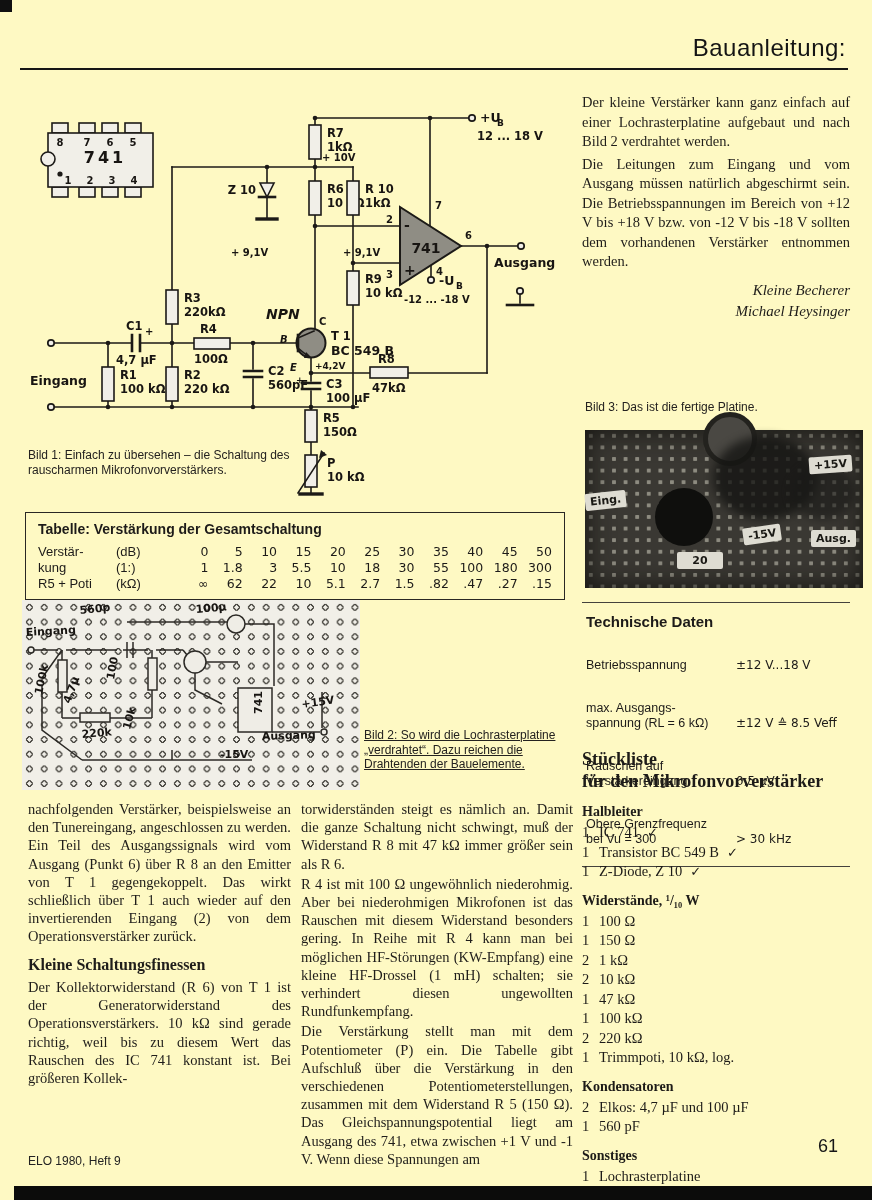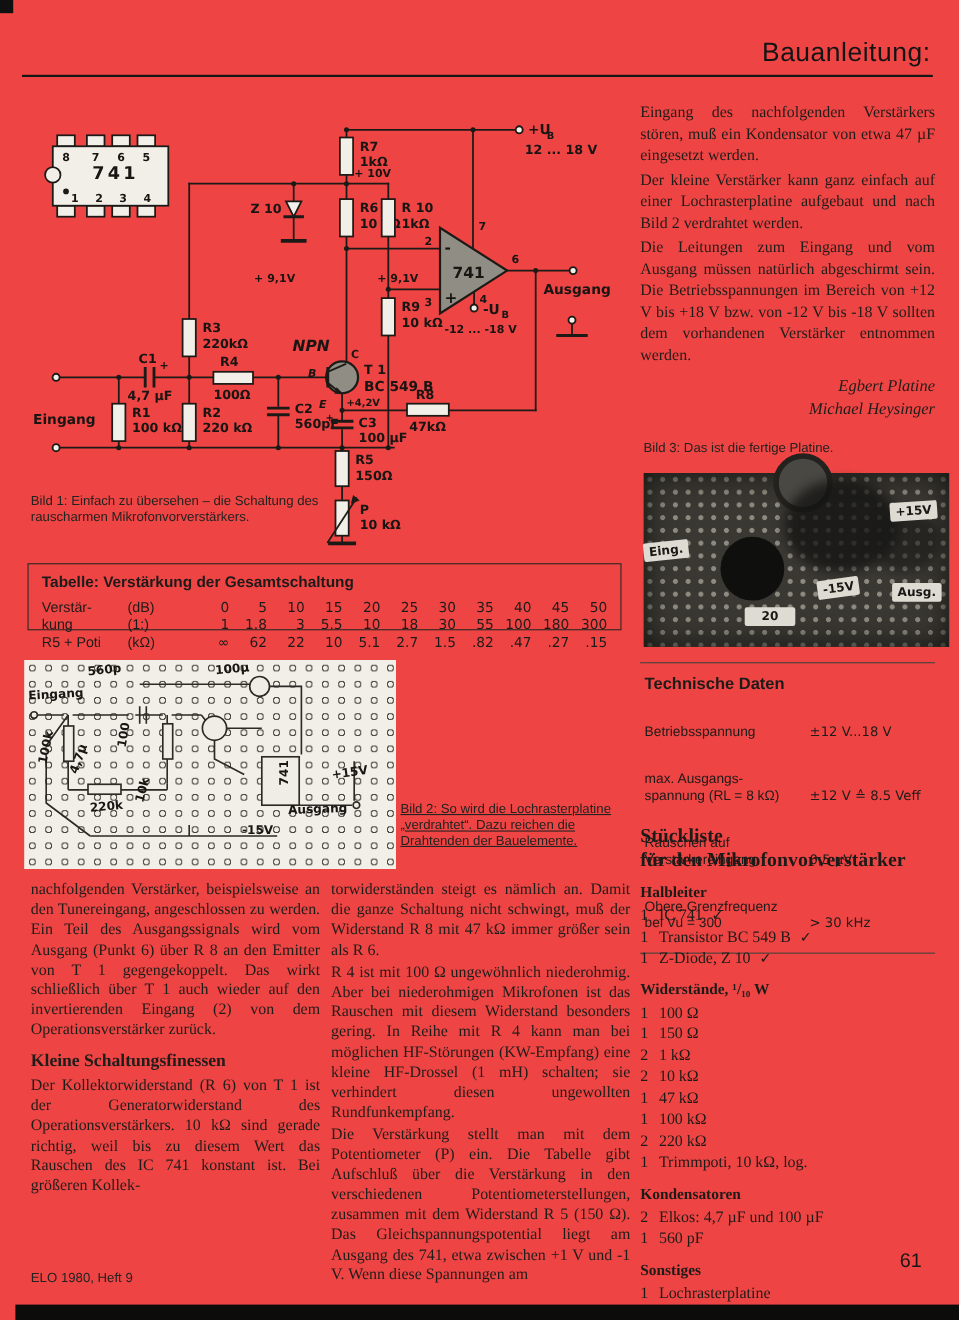--- a/index.html
+++ b/index.html
@@ -1,16 +1,16 @@
 <!DOCTYPE html>
 <html lang="de"><head>
 <meta charset="utf-8">
 <style>
   html,body{margin:0;padding:0;background:#777;}
-  .page{position:relative;width:872px;height:1200px;background:#ef4444;overflow:hidden;
+  .page{position:relative;width:872px;height:1200px;background:#fef9c3;overflow:hidden;
         font-family:"Liberation Sans",sans-serif;color:#1d1b19;}
   .abs{position:absolute;}
 
   
   .masthead{top:34px;left:20px;width:826px;text-align:right;font-size:24px;letter-spacing:.5px;color:#141414;}
   .head-rule{top:68px;left:20px;width:828px;height:2px;background:#161616;}
   .corner-mark{top:0;left:0;width:12px;height:12px;background:#101010;}
 
   
   .sch-wrap{top:95px;left:28px;width:540px;height:405px;}
@@ -25,21 +25,21 @@
   .t-sm{font-size:10px;}  .t-xs{font-size:9px;}
   .t-md{font-size:12.5px;} .t-lg{font-size:14px;} .t-xl{font-size:16px;}
   .t-it{font-style:italic;}
 
   .fig-caption{font-size:12px;line-height:1.22;color:#242220;}
   .cap1{top:448px;left:28px;width:270px;}
   .cap2{top:728px;left:364px;width:212px;text-decoration:underline;}
   .cap3{top:400px;left:585px;width:270px;}
 
   
-  .gain-box{top:512px;left:25px;width:540px;height:61px;border:1.5px solid #2a2824;box-sizing:border-box;padding:8px 12px 0 12px;}
+  .gain-box{top:512px;left:25px;width:540px;height:88px;border:1.5px solid #2a2824;box-sizing:border-box;padding:8px 12px 0 12px;}
   .gain-title{font-size:14px;font-weight:bold;margin-bottom:7px;}
   .gt-row{display:flex;font-size:13px;line-height:16px;}
   .gt-label{width:78px;}
   .gt-unit{width:58px;}
   .gt-val{flex:1;text-align:right;font-family:"DejaVu Sans",sans-serif;font-size:12.5px;}
 
   
   .board2{top:600px;left:22px;width:338px;height:190px;
     background-color:#f1efe8;
     background-image:radial-gradient(circle,rgba(241,239,232,0) 2px,#44423c 2.2px 3.1px,rgba(241,239,232,0) 3.3px);
@@ -396,25 +396,24 @@
         <text x="240" y="114" transform="rotate(-90 240 114)">741</text>
         <text x="280" y="108" transform="rotate(-8 280 108)">+15V</text>
         <text x="198" y="158">-15V</text>
         <text x="240" y="140" transform="rotate(-2 240 140)">Ausgang</text>
       </g>
     </svg>
   </div>
   <div class="abs fig-caption cap2">Bild 2: So wird die Lochrasterplatine „verdrahtet“. Dazu reichen die Drahtenden der Bauelemente.</div>
 
   <div class="abs col col-right">
-    <p>Eingang des nachfolgenden Verstärkers stören, muß ein Kondensator von etwa 47 µF eingesetzt werden.</p>
     <p>Der kleine Verstärker kann ganz einfach auf einer Lochrasterplatine aufgebaut und nach Bild 2 verdrahtet werden.</p>
     <p>Die Leitungen zum Eingang und vom Ausgang müssen natürlich abgeschirmt sein. Die Betriebsspannungen im Bereich von +12 V bis +18 V bzw. von -12 V bis -18 V sollten dem vorhandenen Verstärker entnommen werden.</p>
     <div class="authors">
-      <div>Egbert Platine</div>
+      <div>Kleine Becherer</div>
       <div>Michael Heysinger</div>
     </div>
   </div>
 
   <div class="abs fig-caption cap3">Bild 3: Das ist die fertige Platine.</div>
   <div class="abs photo3">
     <div class="blob" style="top:-18px;left:118px;width:44px;height:44px;background:#4a4843;border:5px solid #23221e;"></div>
     <div class="blob" style="top:6px;left:128px;width:104px;height:84px;background:#141412;opacity:.78;filter:blur(5px);"></div>
     <div class="blob" style="top:58px;left:70px;width:58px;height:58px;background:#0f0f0d;"></div>
     <div class="blob" style="top:34px;left:206px;width:64px;height:56px;background:#191917;opacity:.6;filter:blur(5px);"></div>
@@ -427,21 +426,21 @@
 
   <div class="abs tech">
     <div class="tech-title">Technische Daten</div>
     <div>
         <div class="td-row">
           <span class="td-label">Betriebsspannung</span>
           <span class="td-value">±12 V...18 V</span>
         </div>
         <div class="td-row">
           <span class="td-label">max. Ausgangs-
-spannung (RL = 8 kΩ)</span>
+spannung (RL = 6 kΩ)</span>
           <span class="td-value">±12 V ≙ 8.5 Veff</span>
         </div>
         <div class="td-row">
           <span class="td-label">Rauschen auf
 Verstärkereingang</span>
           <span class="td-value">0,5 µV</span>
         </div>
         <div class="td-row">
           <span class="td-label">Obere Grenzfrequenz
 bei Vu = 300</span>

